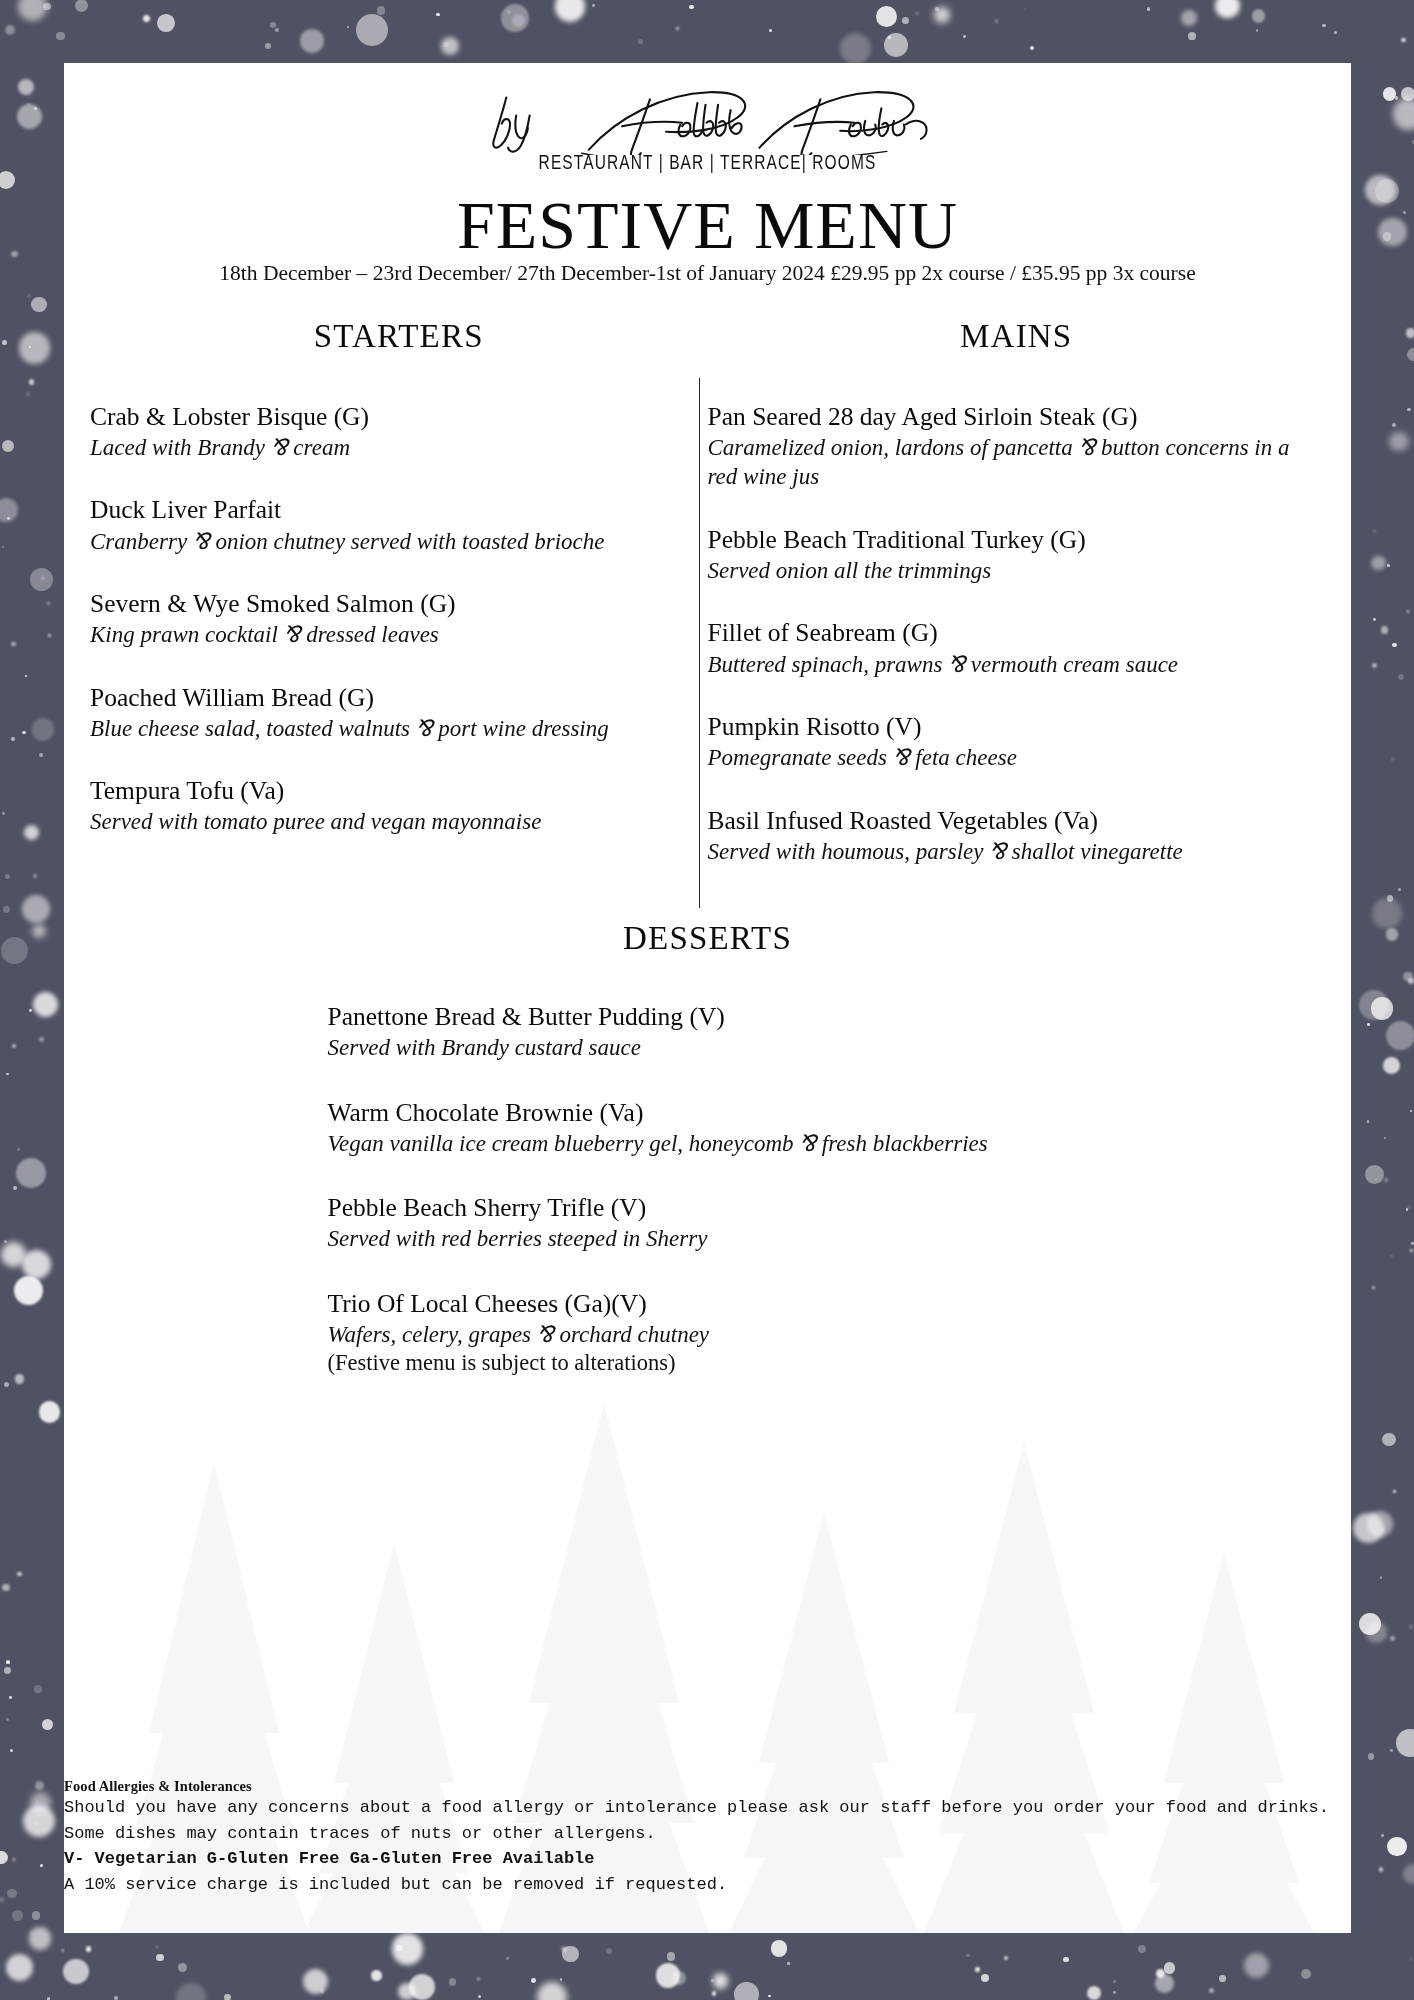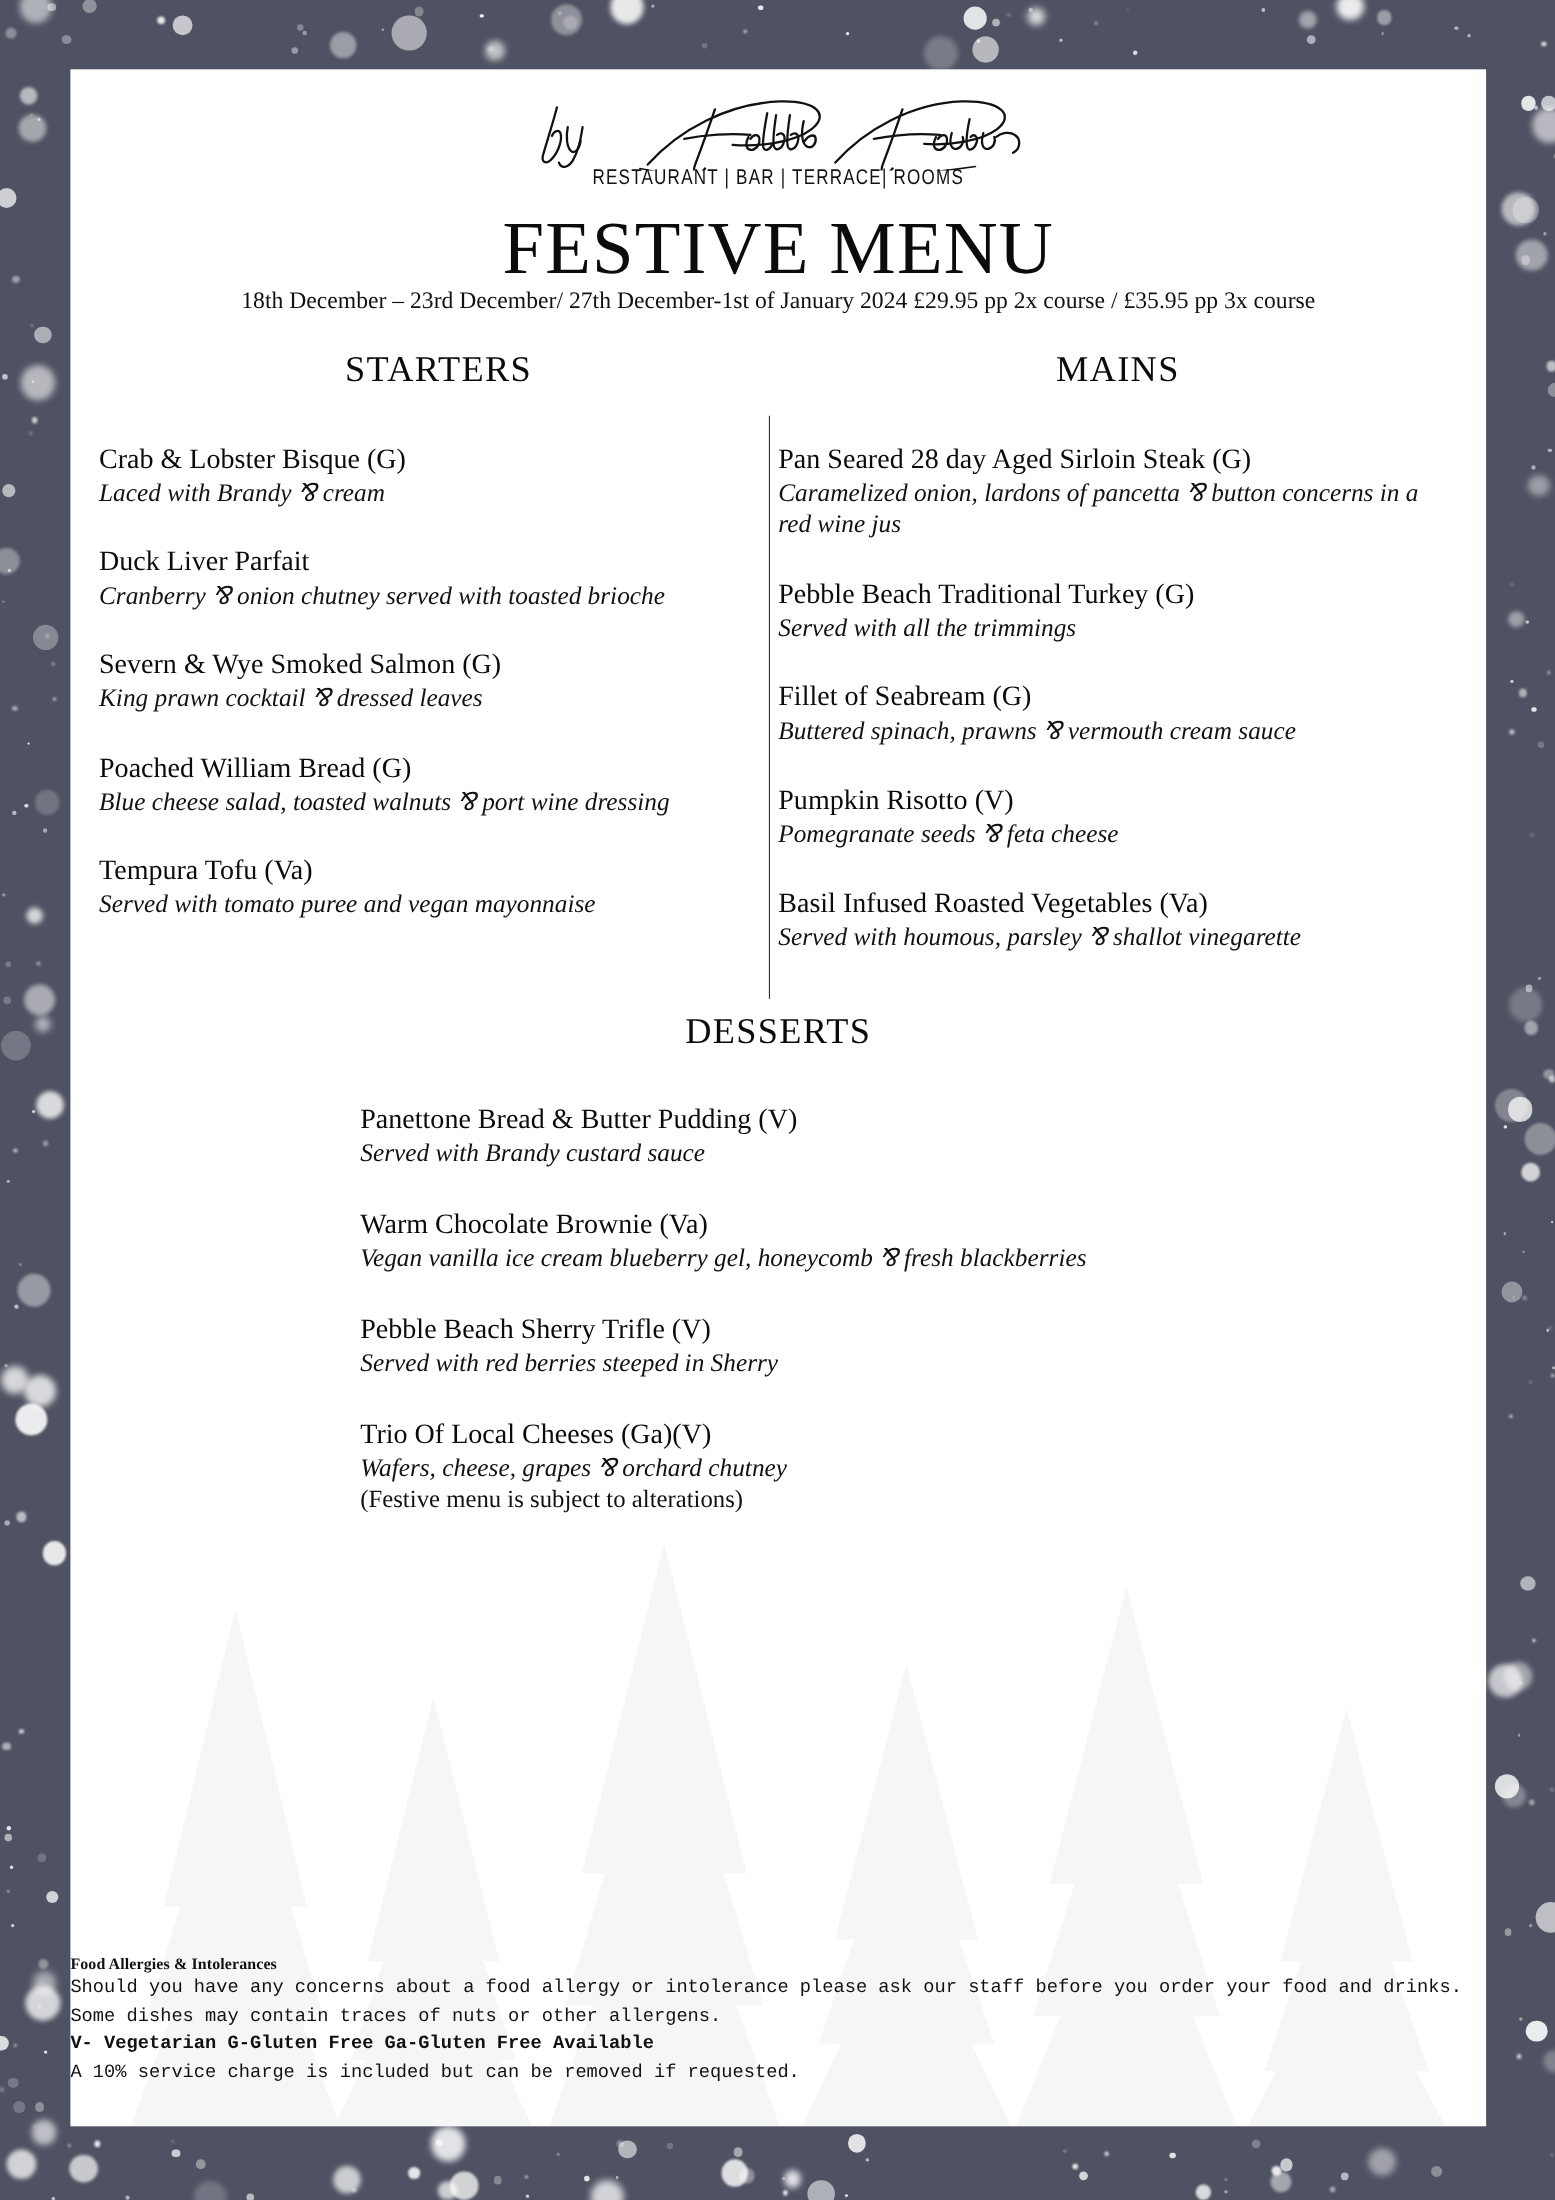--- a/index.html
+++ b/index.html
@@ -469,21 +469,21 @@
       </div>
 
       <div class="menu-column">
         <h2 class="section-heading">MAINS</h2>
         <div class="dish">
           <div class="dish-name">Pan Seared 28 day Aged Sirloin Steak  (G)</div>
           <div class="dish-desc">Caramelized onion, lardons of pancetta ⅋ button concerns in a red wine jus</div>
         </div>
         <div class="dish">
           <div class="dish-name">Pebble Beach Traditional Turkey  (G)</div>
-          <div class="dish-desc">Served with all the trimmings</div>
+          <div class="dish-desc">Served onion all the trimmings</div>
         </div>
         <div class="dish">
           <div class="dish-name">Fillet of Seabream (G)</div>
           <div class="dish-desc">Buttered spinach, prawns ⅋ vermouth cream sauce</div>
         </div>
         <div class="dish">
           <div class="dish-name">Pumpkin Risotto (V)</div>
           <div class="dish-desc">Pomegranate seeds ⅋ feta cheese</div>
         </div>
         <div class="dish">
@@ -503,21 +503,21 @@
         <div class="dish">
           <div class="dish-name">Warm Chocolate Brownie  (Va)</div>
           <div class="dish-desc">Vegan vanilla ice cream blueberry gel, honeycomb ⅋ fresh blackberries</div>
         </div>
         <div class="dish">
           <div class="dish-name">Pebble Beach Sherry Trifle (V)</div>
           <div class="dish-desc">Served with red berries steeped in Sherry</div>
         </div>
         <div class="dish">
           <div class="dish-name">Trio Of Local Cheeses (Ga)(V)</div>
-          <div class="dish-desc">Wafers, cheese, grapes ⅋ orchard chutney</div>
+          <div class="dish-desc">Wafers, celery, grapes ⅋ orchard chutney</div>
           <div class="dish-note">(Festive menu is subject to alterations)</div>
         </div>
       </div>
     </div>
 
     <div id="allergy-footer">
       <div id="allergy-title">Food Allergies &amp; Intolerances</div>
       <div class="allergy-line">Should you have any concerns about a food allergy or intolerance please ask our staff before you order your food and drinks.</div>
       <div class="allergy-line">Some dishes may contain traces of nuts or other allergens.</div>
       <div class="allergy-line bold">V- Vegetarian  G-Gluten Free  Ga-Gluten Free Available</div>

